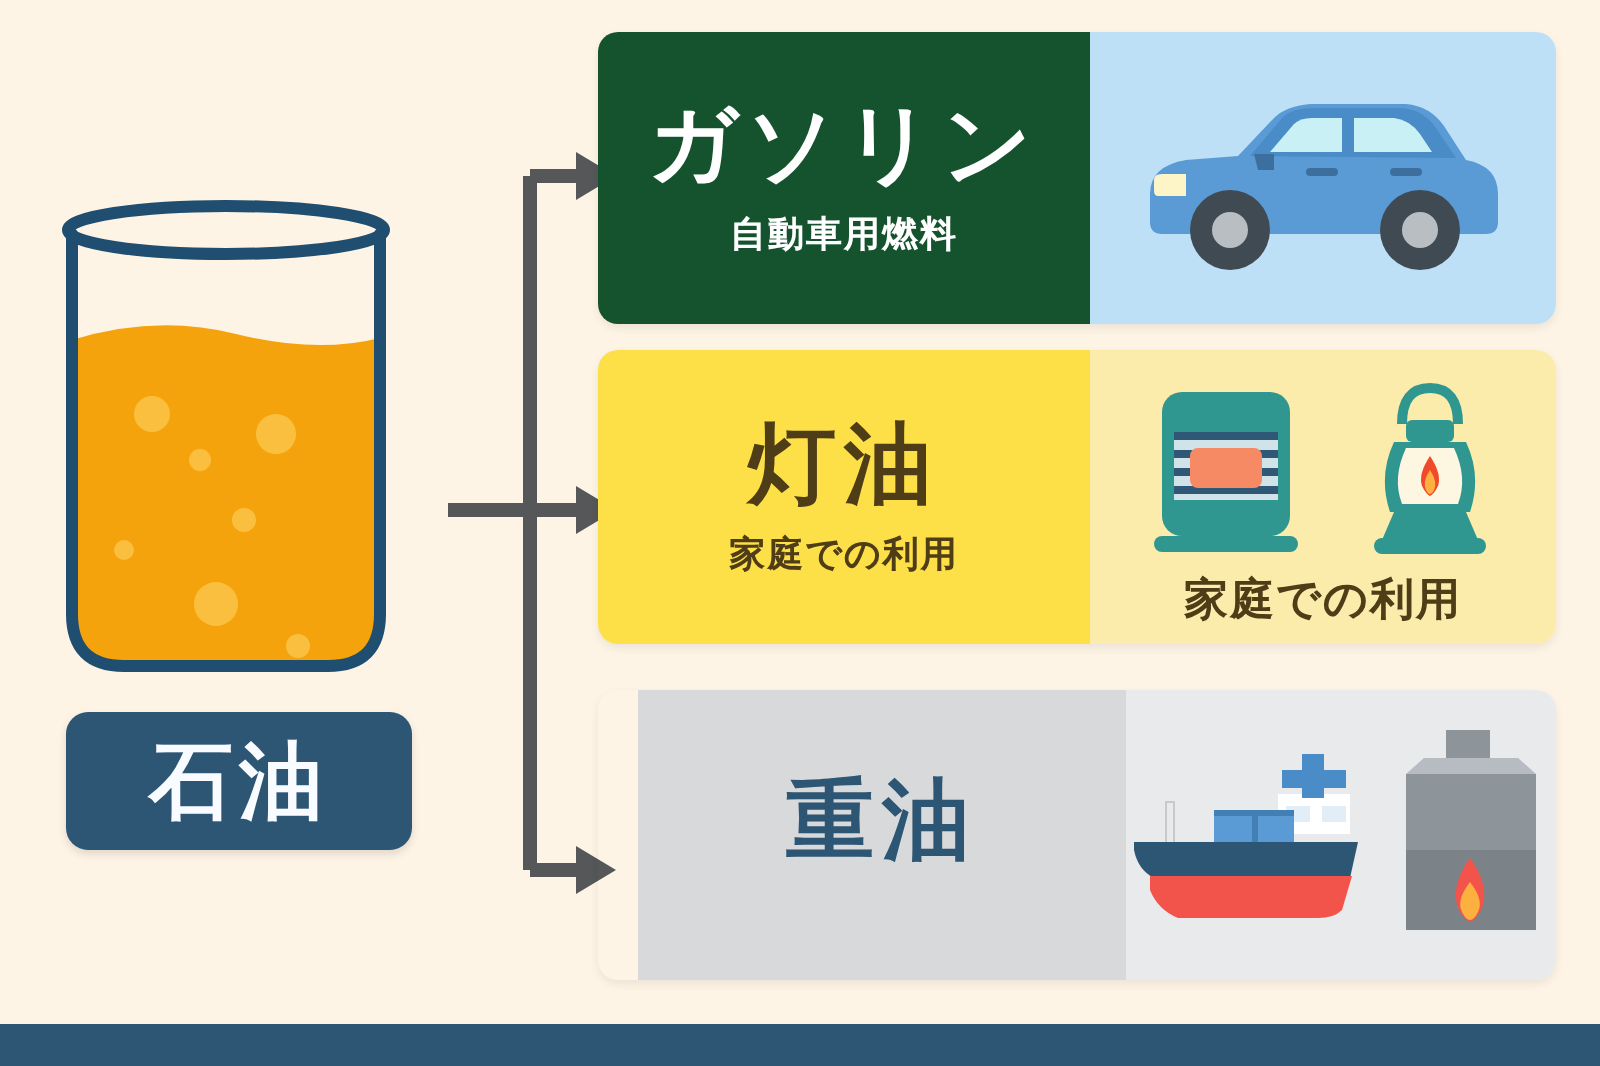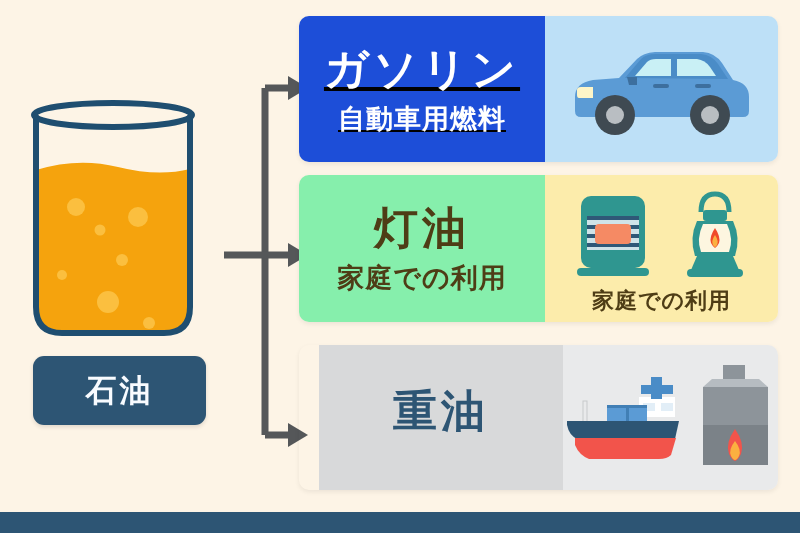--- a/index.html
+++ b/index.html
@@ -47,21 +47,21 @@
     height: 69px;
     background: #2d5574;
     border-radius: 11px;
     display: flex;
     align-items: center;
     justify-content: center;
     box-shadow: 0 2px 4px rgba(0,0,0,0.12);
   }
   .source-badge-label {
     color: #f8fbff;
-    font-size: 31px;
+    font-size: 42px;
     font-weight: bold;
     letter-spacing: 3px;
     line-height: 1;
   }
 
   
   .connector-svg {
     position: absolute;
     left: 210px;
     top: 0;
@@ -96,36 +96,36 @@
     justify-content: center;
   }
   .panel-title {
     font-size: 44px;
     font-weight: bold;
     line-height: 1;
     letter-spacing: 4px;
     margin-bottom: 14px;
   }
   .panel-sub {
-    font-size: 27px;
+    font-size: 18px;
     font-weight: bold;
     line-height: 1;
     letter-spacing: 1px;
   }
 
   
   #panel-gasoline { top: 16px; height: 146px; }
-  #panel-gasoline .panel-text { background: #1d4ed8; text-decoration: underline; }
+  #panel-gasoline .panel-text { background: #14532d; }
   #panel-gasoline .panel-visual { background: #bde0f7; }
   #panel-gasoline .panel-title,
   #panel-gasoline .panel-sub { color: #ffffff; }
 
   
   #panel-kerosene { top: 175px; height: 147px; }
-  #panel-kerosene .panel-text { background: #86efac; }
+  #panel-kerosene .panel-text { background: #fde047; }
   #panel-kerosene .panel-visual {
     background: #fcecab;
     flex-direction: column;
     justify-content: center;
   }
   #panel-kerosene .panel-title,
   #panel-kerosene .panel-sub { color: #4e3d16; }
   .kero-icon-row { display: flex; align-items: flex-end; gap: 26px; margin-top: 4px; }
   .kero-caption {
     font-size: 22px;

